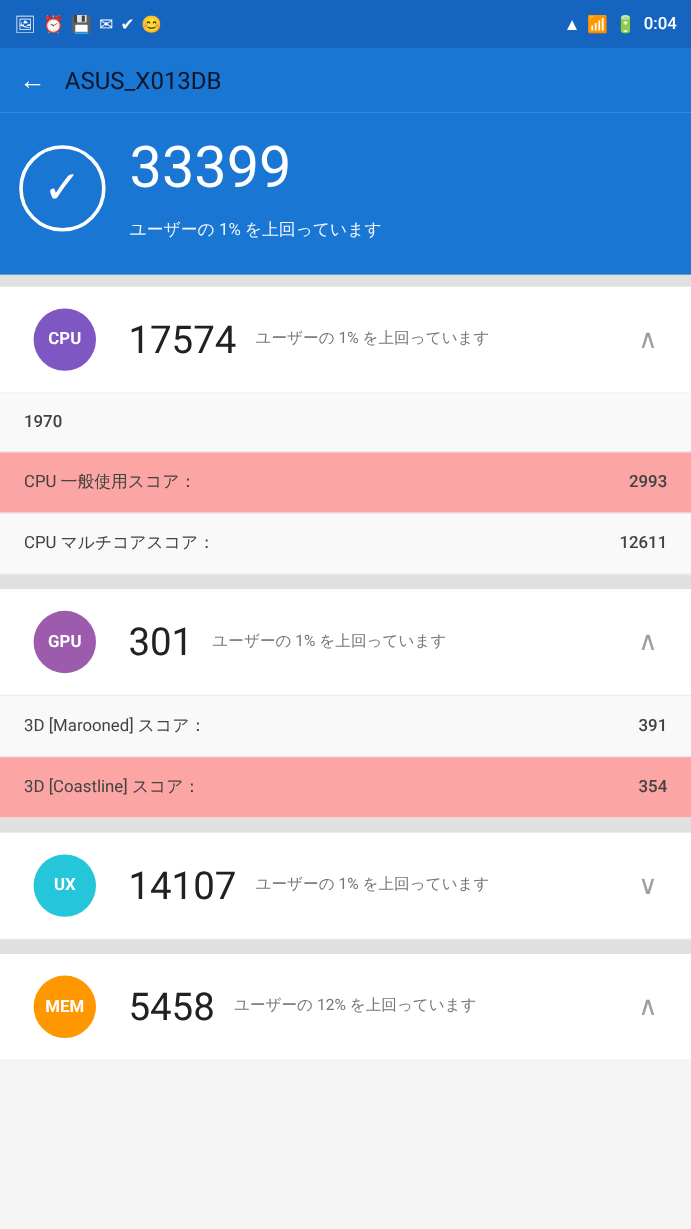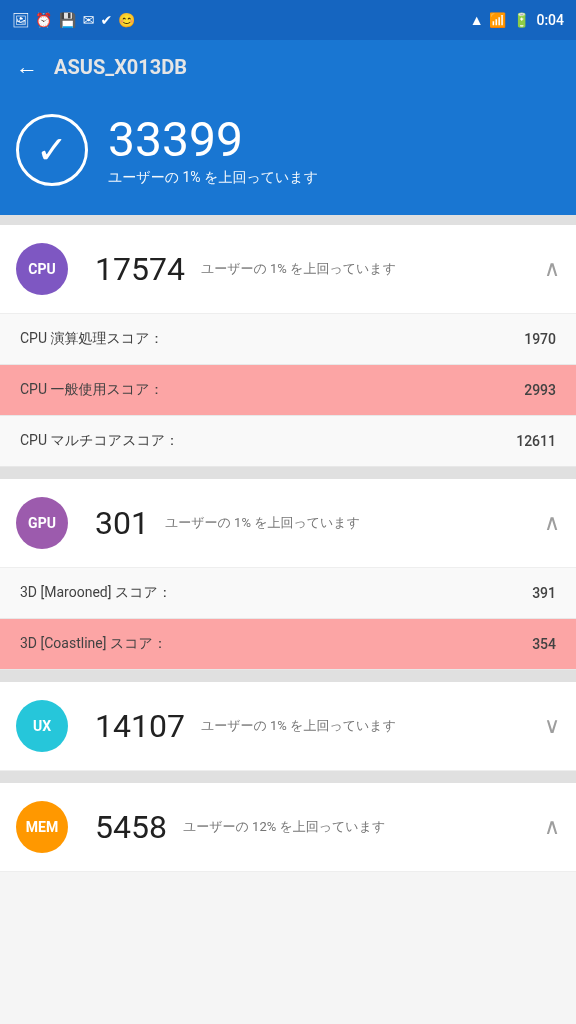--- a/index.html
+++ b/index.html
@@ -49,23 +49,23 @@
       display: flex;
       align-items: center;
       gap: 16px;
     }
     .back-arrow {
       color: white;
       font-size: 22px;
       cursor: pointer;
     }
     .header-title {
-      color: #e5e5e5;
+      color: #0f172a;
       font-size: 20px;
-      font-weight: 700;
+      font-weight: 400;
     }
 
     
     .score-section {
       background: #1976d2;
       padding: 20px 16px 28px;
       display: flex;
       align-items: center;
       gap: 20px;
     }
@@ -80,20 +80,21 @@
       flex-shrink: 0;
     }
     .checkmark {
       color: white;
       font-size: 38px;
       line-height: 1;
     }
     .score-info {
       display: flex;
       flex-direction: column;
+      gap: 14px;
     }
     .score-number {
       color: white;
       font-size: 48px;
       font-weight: 400;
       line-height: 1.1;
     }
     .score-desc {
       color: white;
       font-size: 14px;
@@ -103,21 +104,21 @@
 
     
     .section-divider {
       height: 10px;
       background: #e0e0e0;
     }
 
     
     .benchmark-row {
       background: white;
-      padding: 18px 16px;
+      padding: 18px 28px;
       display: flex;
       align-items: center;
       gap: 16px;
       border-bottom: 1px solid #eeeeee;
     }
     .badge {
       width: 52px;
       height: 52px;
       border-radius: 50%;
       display: flex;
@@ -223,21 +224,20 @@
   <div class="badge badge-cpu">
     <span>CPU</span>
   </div>
   <span class="bench-score">17574</span>
   <span class="bench-desc">ユーザーの 1% を上回っています</span>
   <span class="chevron">∧</span>
 </div>
 
 <div class="detail-section">
   <div class="detail-row">
-    <span class="detail-label">CPU 演算処理スコア：</span>
     <span class="detail-value">1970</span>
   </div>
   <div class="detail-row">
     <span class="detail-label">CPU 一般使用スコア：</span>
     <span class="detail-value">2993</span>
   </div>
   <div class="detail-row">
     <span class="detail-label">CPU マルチコアスコア：</span>
     <span class="detail-value">12611</span>
   </div>

